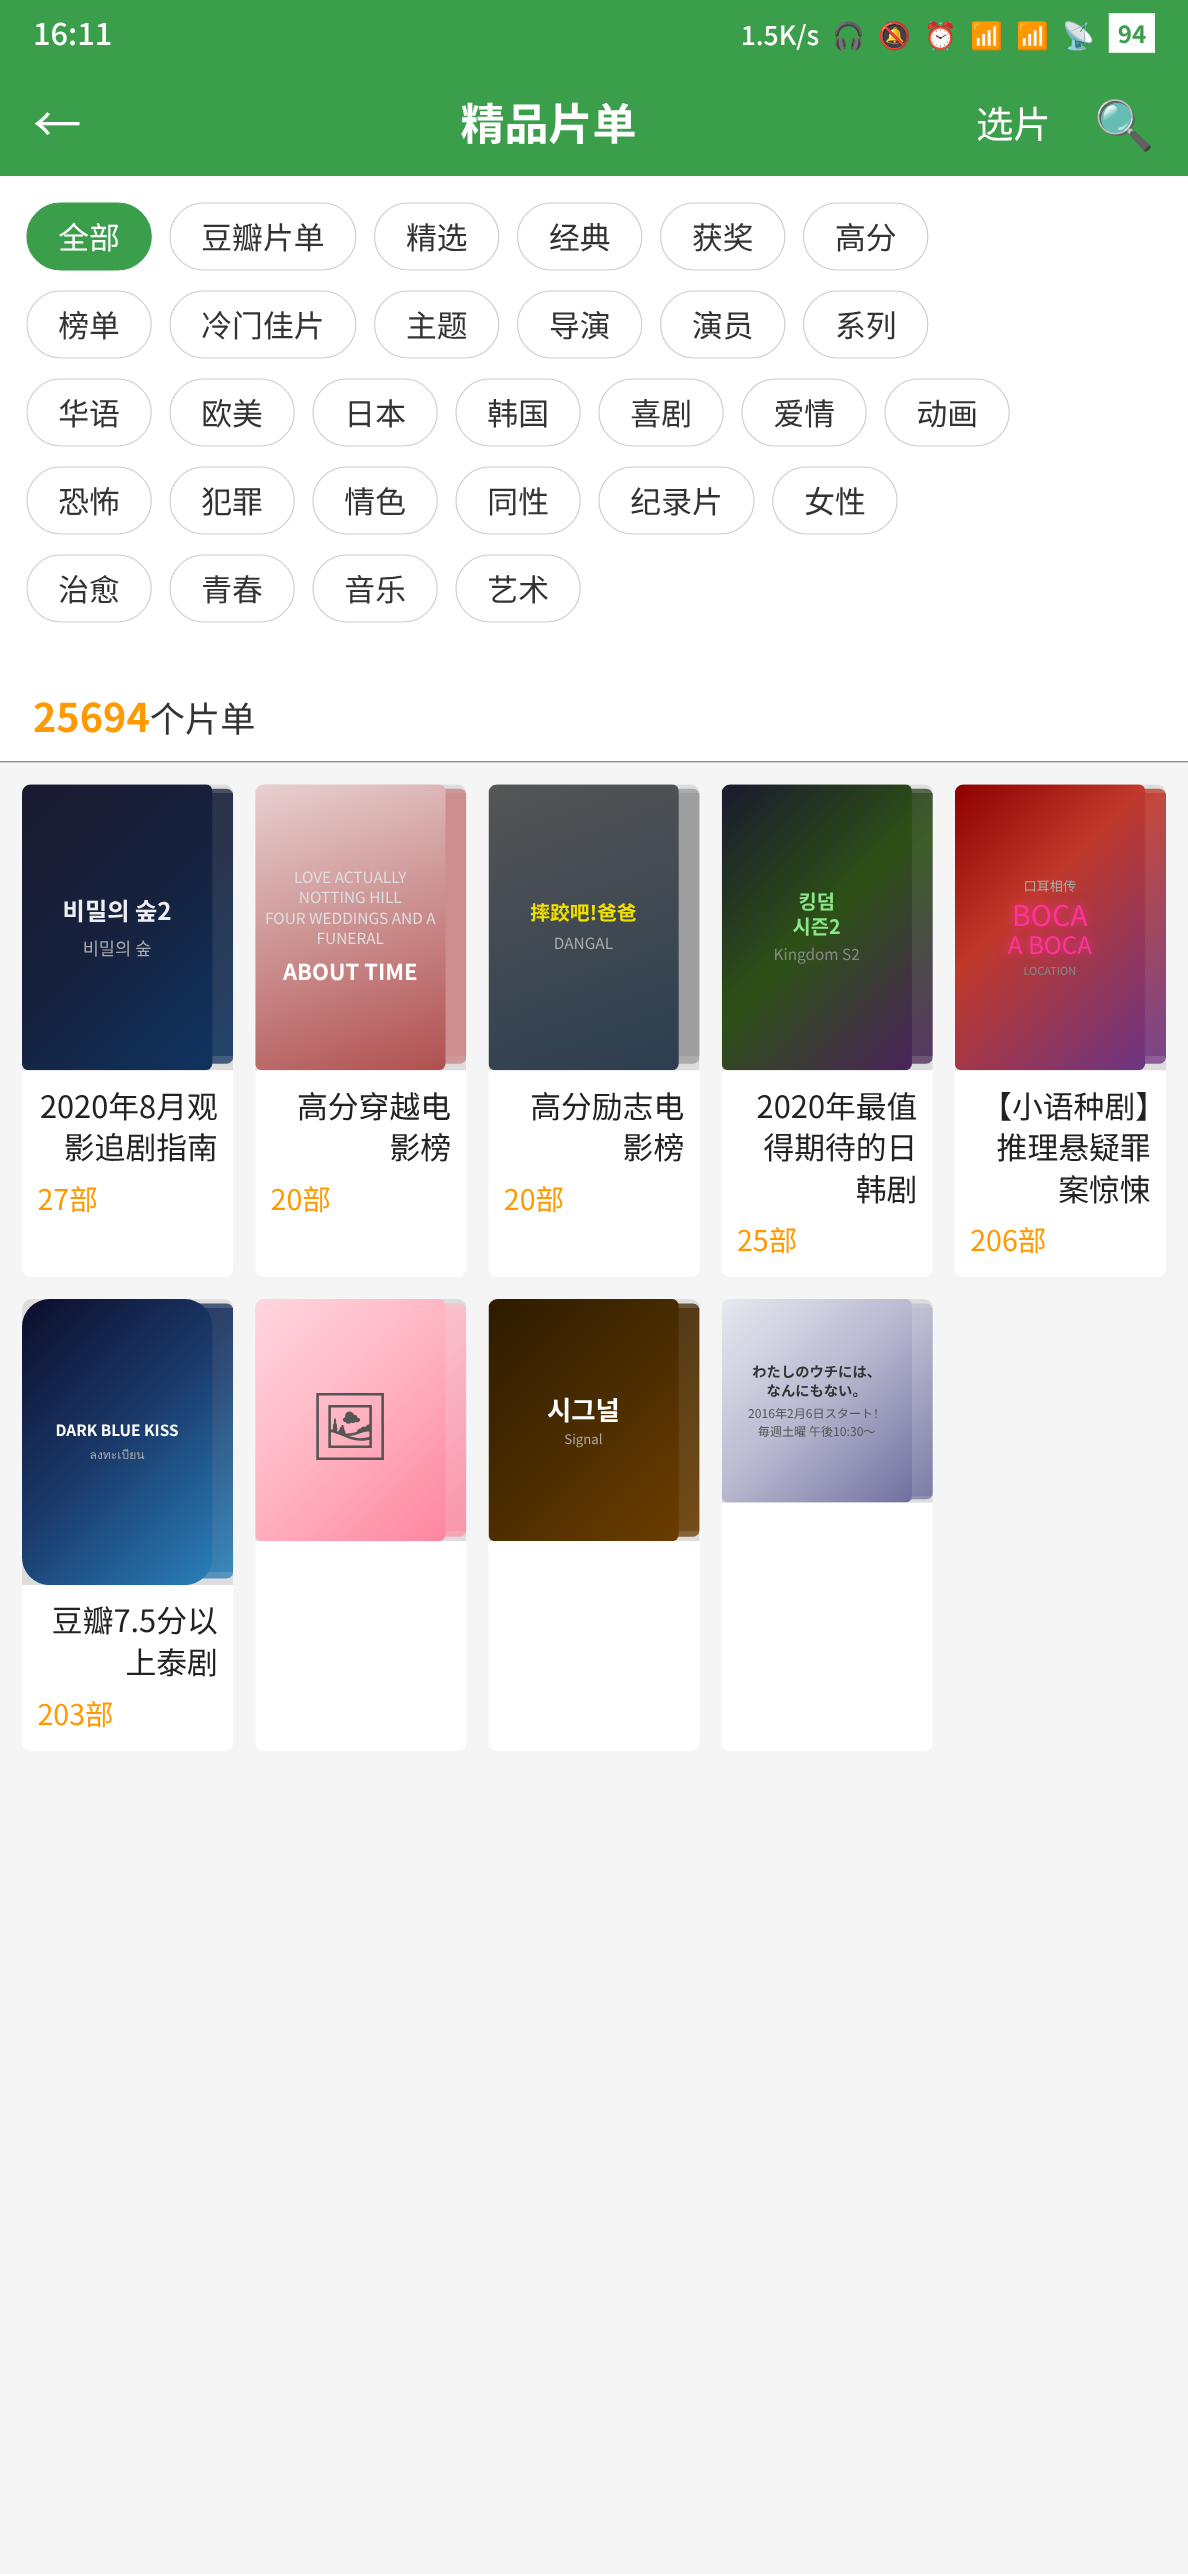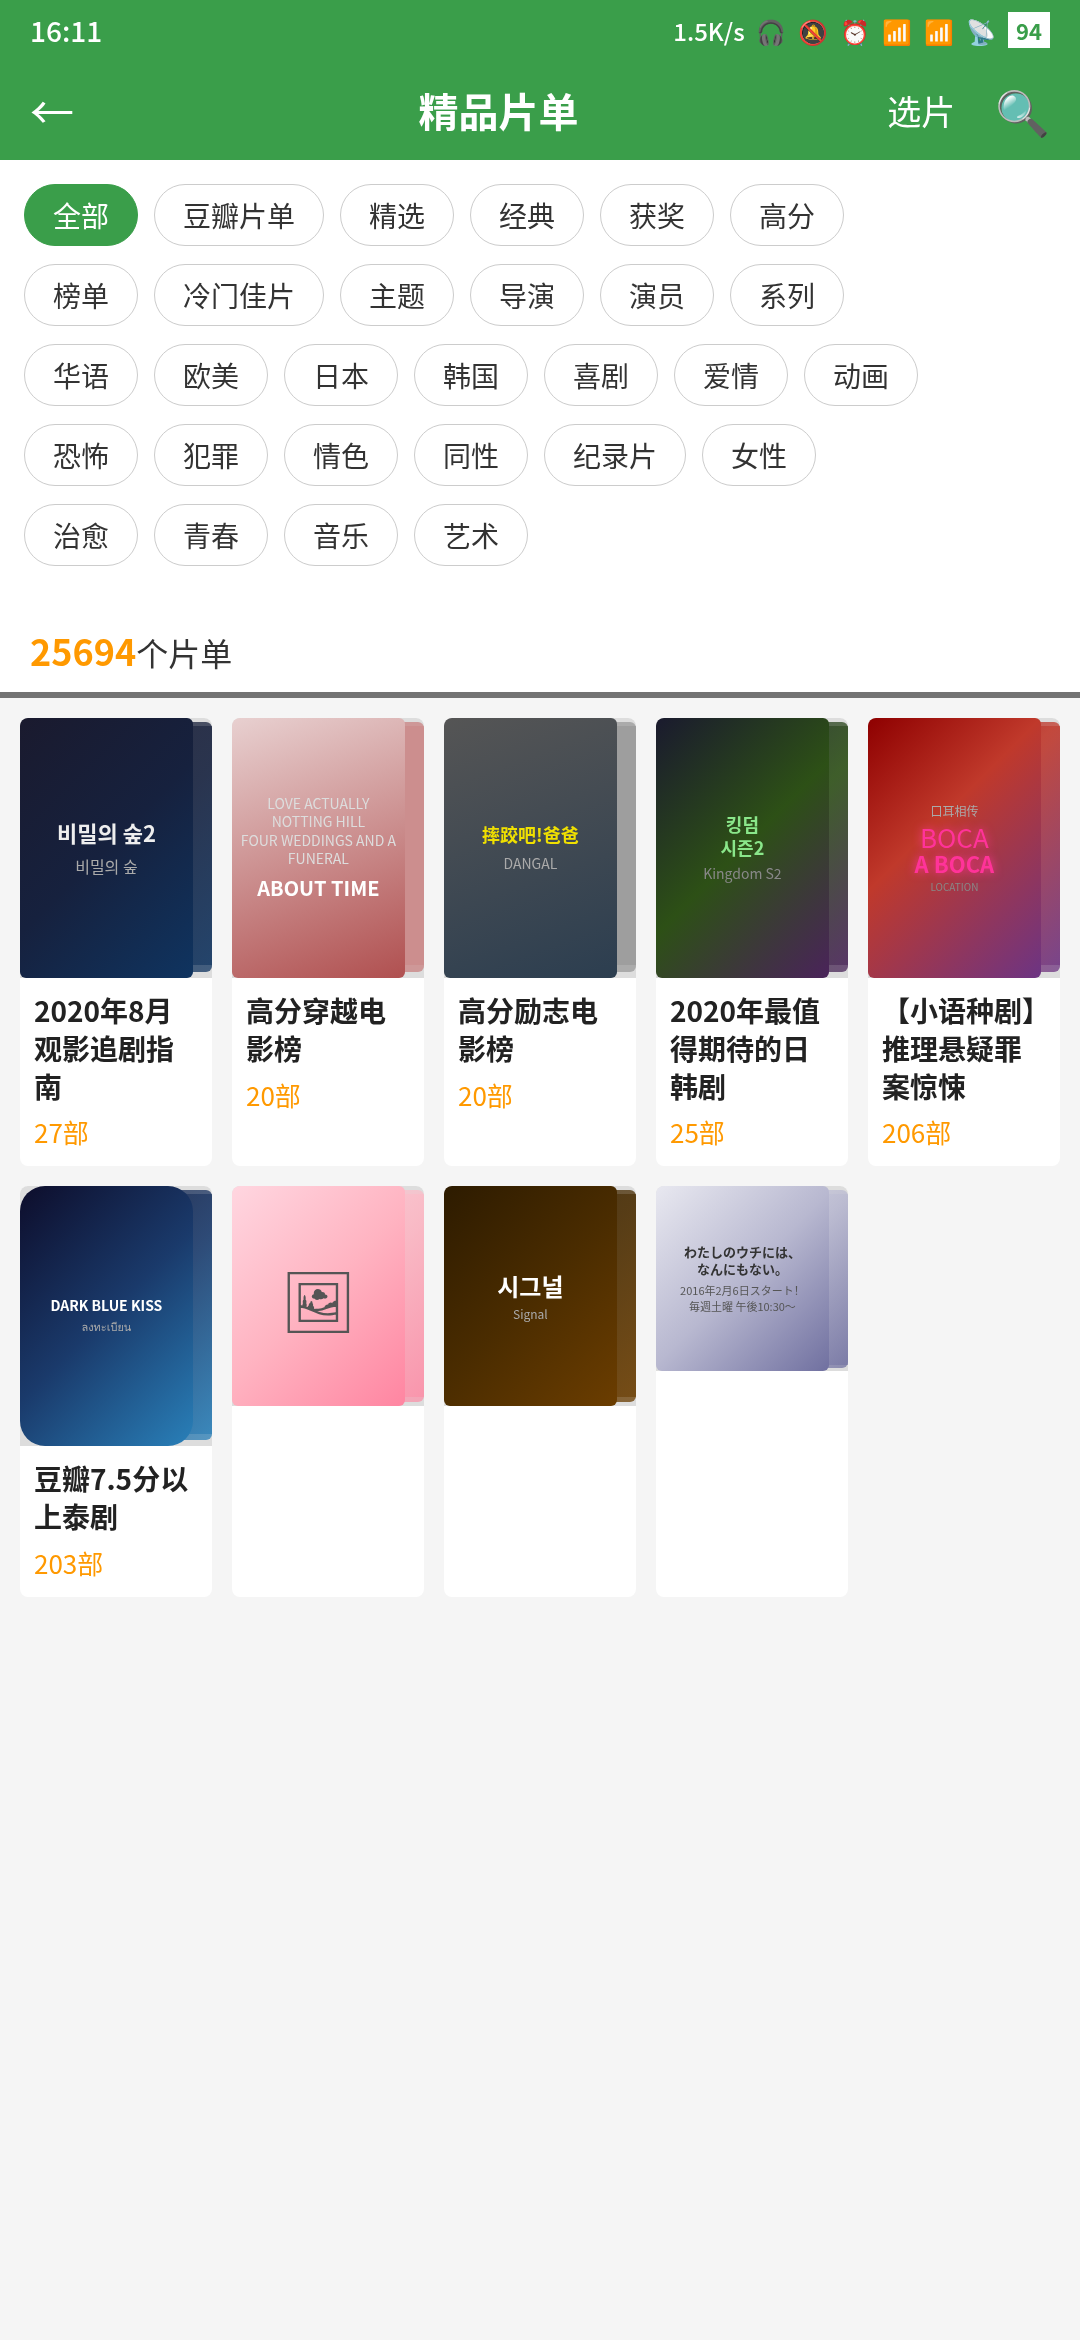--- a/index.html
+++ b/index.html
@@ -88,21 +88,21 @@
     .filter-tag.active {
       background: #3a9e4a;
       border-color: #3a9e4a;
       color: white;
     }
 
     
     .count-section {
       padding: 24px 30px 16px;
       background: white;
-      border-bottom: 6px solid #737373;
+      border-bottom: 1px solid #737373;
     }
     .count-text {
       font-size: 32px;
       color: #333;
     }
     .count-number {
       color: #f90;
       font-weight: bold;
       font-size: 36px;
     }
@@ -165,23 +165,24 @@
       justify-content: center;
       font-size: 40px;
       color: white;
     }
     .card-info {
       padding: 14px 14px 16px;
     }
     .card-title {
       font-size: 28px;
       color: #222;
-      font-weight: 700;
+      font-weight: 400;
       line-height: 1.35;
       margin-bottom: 8px;
+      text-align: right;
     }
     .card-count {
       font-size: 26px;
       color: #f90;
     }
 
     
     .bg-dark-blue { background: linear-gradient(135deg, #1a1a2e 0%, #16213e 50%, #0f3460 100%); }
     .bg-kdrama { background: linear-gradient(135deg, #1a1a2e 0%, #2d5016 50%, #4a235a 100%); }
     .bg-mystery { background: linear-gradient(135deg, #8e0000 0%, #c0392b 40%, #6c3483 100%); }
@@ -346,21 +347,21 @@
 
   <div class="card">
     <div class="card-images">
       <div class="cover-stack">
         <div class="cover-back2 bg-mystery" style="opacity:0.6; border-radius:6px;"></div>
         <div class="cover-back1 bg-mystery" style="opacity:0.75; border-radius:6px;"></div>
         <div class="cover-main bg-mystery">
           <div style="text-align:center; padding:8px;">
             <div style="font-size:12px; color:#aaa; margin-bottom:4px;">口耳相传</div>
             <div style="font-size:26px; font-weight:400; color:#ff3399; line-height:1.1; text-shadow:0 0 10px #ff3399;">BOCA</div>
-            <div style="font-size:22px; font-weight:700; color:#ff3399; line-height:1.1; text-shadow:0 0 10px #ff3399;">A BOCA</div>
+            <div style="font-size:22px; font-weight:400; color:#ff3399; line-height:1.1; text-shadow:0 0 10px #ff3399;">A BOCA</div>
             <div style="font-size:10px; color:#888; margin-top:4px;">LOCATION</div>
           </div>
         </div>
       </div>
     </div>
     <div class="card-info">
       <div class="card-title">【小语种剧】推理悬疑罪案惊悚</div>
       <div class="card-count">206部</div>
     </div>
   </div>

